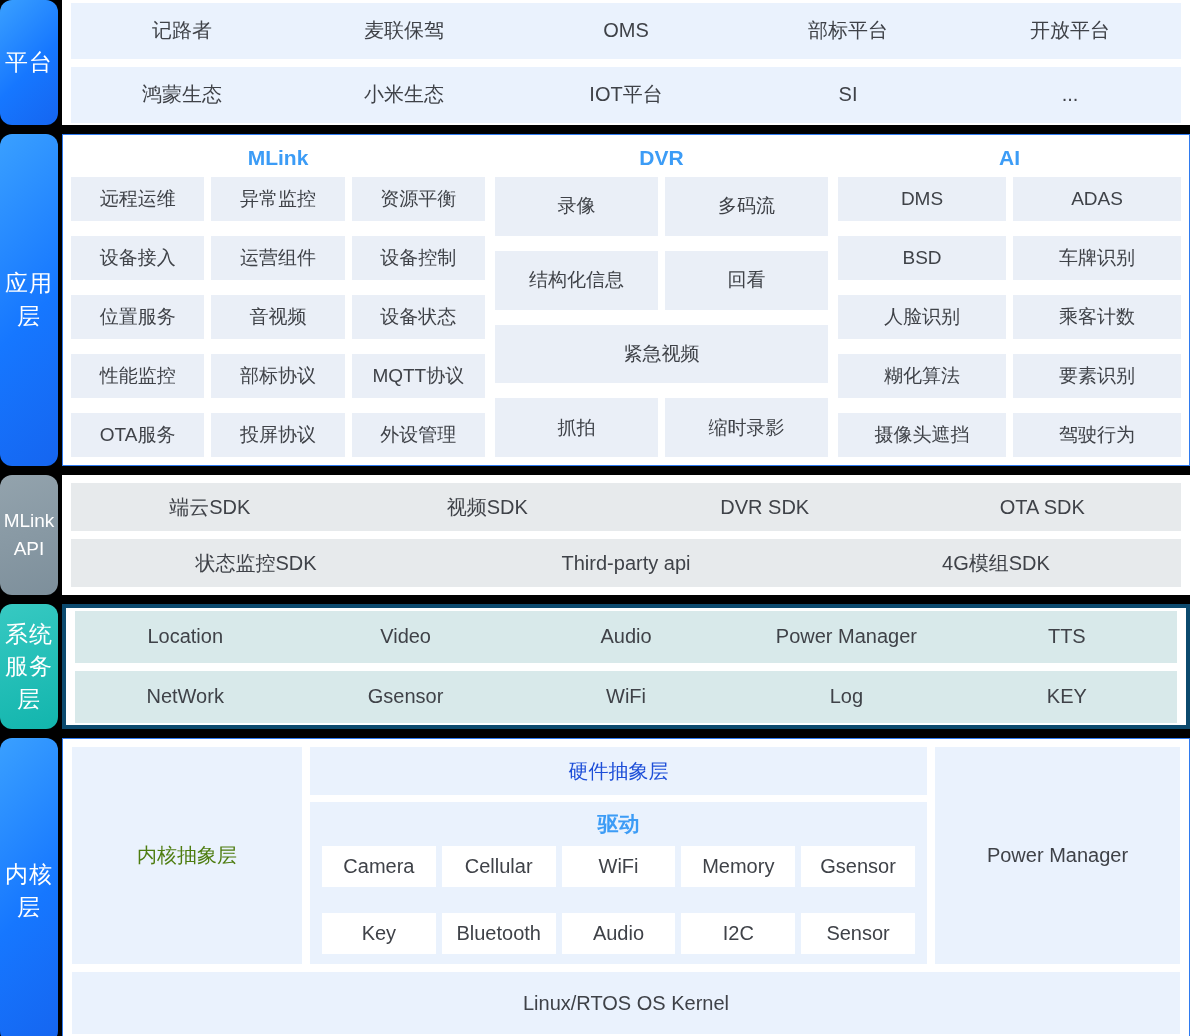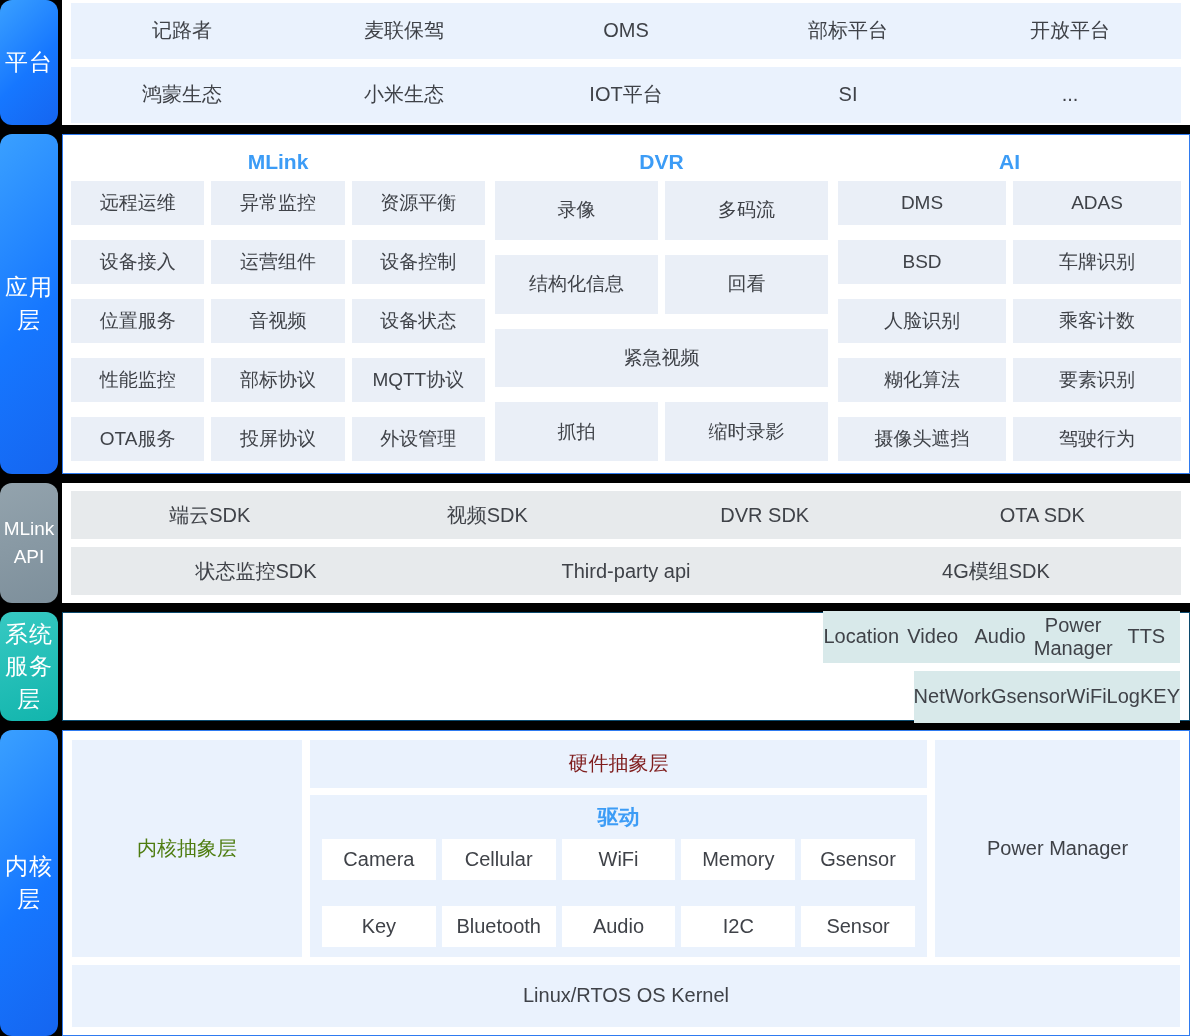--- a/index.html
+++ b/index.html
@@ -35,21 +35,21 @@
   .side-teal   { background: linear-gradient(160deg,#37c9c2 0%, #12b5ad 100%); }
 
   .panel {
     flex: 1 1 auto;
     background: #ffffff;
     margin-left: 4px;
     padding: 8px 9px;
     display: flex; flex-direction: column; justify-content: center;
   }
   .panel.bordered-blue { border: 1px solid #2f7bf0; }
-  .panel.bordered-teal { border: 1px solid #0c4a6e; align-items: flex-end; }
+  .panel.bordered-teal { border: 4px solid #0c4a6e; }
 
   .row { display: flex; }
   .row + .row { margin-top: 8px; }
 
   .cell {
     flex: 1 1 0;
     display: flex; align-items: center; justify-content: center;
     text-align: center;
     font-size: 20px;
     color: #3f4248;
@@ -89,21 +89,21 @@
     flex: 0 0 230px;
     background: #eaf2fd;
     display: flex; align-items: center; justify-content: center;
     font-size: 20px; color: #4d7c0f;
   }
   .kmid { flex: 1 1 auto; display: flex; flex-direction: column; gap: 7px; }
   .hal {
     background: #eaf2fd;
     height: 48px;
     display: flex; align-items: center; justify-content: center;
-    font-size: 20px; color: #7f1d1d;
+    font-size: 20px; color: #1d4ed8;
   }
   .driver-box { background: #eaf2fd; padding: 6px 12px 10px 12px; flex: 1 1 auto; }
   .driver-title {
     text-align: center; color: #3c9cf6; font-weight: bold;
     font-size: 21px; padding: 2px 0 8px 0;
   }
   .driver-grid { display: flex; flex-direction: column; gap: 18px; }
   .driver-grid .row { gap: 6px; }
   .driver-grid .cell { background: #ffffff; height: 41px; font-size: 20px; }
   .kpower {
@@ -115,21 +115,21 @@
   .oskernel {
     margin-top: 8px;
     background: #eaf2fd;
     height: 62px;
     display: flex; align-items: center; justify-content: center;
     font-size: 20px; color: #3f4248;
   }
   .lay-platform { height: 125px; }
   .lay-app      { flex: 1 1 auto; }
   .lay-api      { height: 120px; }
-  .lay-sys      { height: 109px; }
+  .lay-sys      { height: 125px; }
   .lay-kernel   { height: 306px; }
 </style>
 </head>
 <body>
 
 <div class="stack">
 
   <div class="layer lay-platform platform">
     <div class="side side-blue">平台</div>
     <div class="panel">

